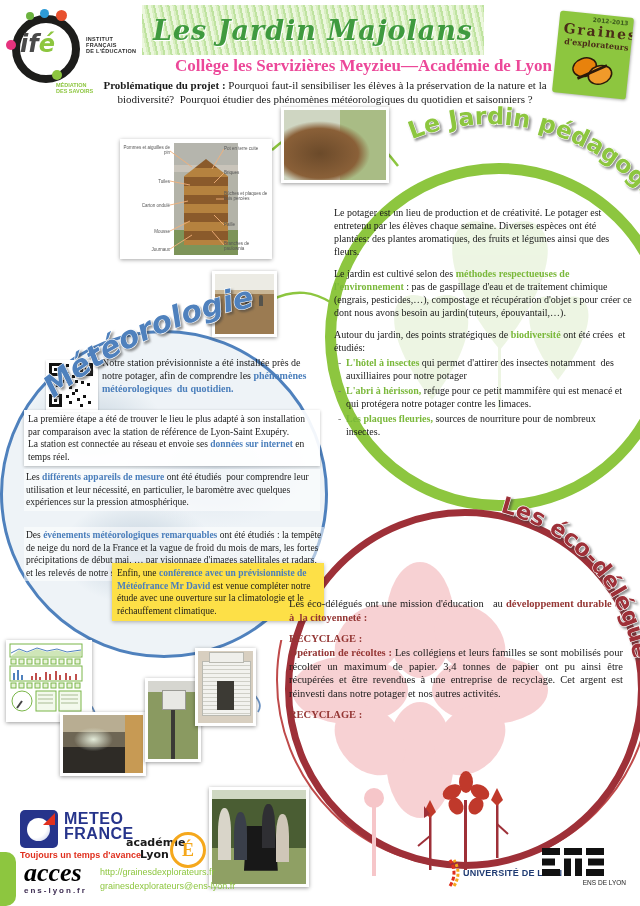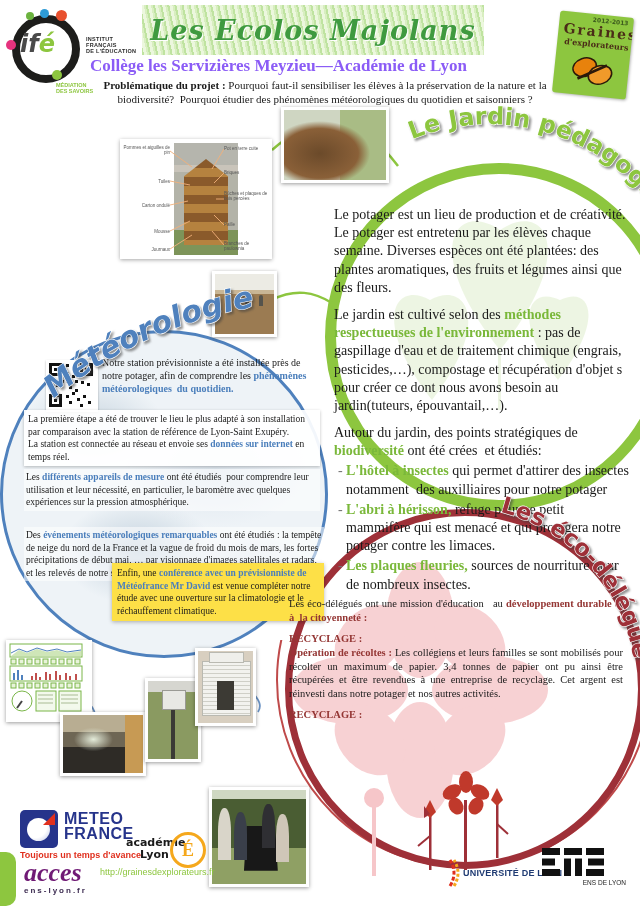--- a/index.html
+++ b/index.html
@@ -22,41 +22,41 @@
   .ife-ring{position:absolute;left:4px;top:5px;width:52px;height:52px;border:8px solid #1d1d1b;border-radius:50%;}
   .ife-word{position:absolute;left:12px;top:20px;font:italic bold 24px "DejaVu Sans",sans-serif;color:#4a4a4a;}
   .ife-word .e{color:#8dc63f;}
   .dot{position:absolute;border-radius:50%;}
   .ife-inst{position:absolute;left:78px;top:26px;font:bold 5.5px "Liberation Sans",sans-serif;color:#2b2b2b;letter-spacing:.3px;}
   .ife-med{position:absolute;left:48px;top:72px;font:bold 5.5px "Liberation Sans",sans-serif;color:#8dc63f;}
   .banner{left:142px;top:5px;width:342px;height:50px;
     background:repeating-linear-gradient(78deg,#bfe3a0 0 2px,#ecf7de 2px 5px,#d8eec0 5px 7px);
     display:flex;align-items:center;justify-content:center;}
   .banner-title{font:italic bold 27px "DejaVu Serif",serif;color:#3f9a3f;text-shadow:1px 1px 0 #fff;letter-spacing:1px;}
-  .subtitle{left:90px;top:56px;width:470px;text-align:left;font:bold 17px "Liberation Serif",serif;color:#8b5cf6;}
+  .subtitle{left:82px;top:56px;width:470px;text-align:right;font:bold 17px "Liberation Serif",serif;color:#ec4899;}
   .problem{left:90px;top:78px;width:470px;text-align:center;font-size:11px;line-height:1.3;}
   .graines{left:556px;top:14px;width:74px;height:82px;background:#8dc63f;border-radius:3px;
     transform:rotate(6deg);box-shadow:1px 1px 3px rgba(0,0,0,.3);color:#4a2c17;overflow:hidden;}
   .graines .yrs{position:absolute;right:5px;top:2px;font:bold 6px "DejaVu Sans",sans-serif;color:#3c5a1e;}
   .graines .g1{position:absolute;left:5px;top:9px;font:bold 14px "DejaVu Serif",serif;letter-spacing:2px;}
   .graines .g2{position:absolute;left:7px;top:25px;font:bold 8px "DejaVu Serif",serif;}
   
   .jardin-circle{left:325px;top:163px;width:326px;height:326px;border:11px solid #8dc63f;border-radius:50%;background:#fff;}
   .meteo-circle{left:0px;top:330px;width:322px;height:322px;border:3px solid #4f81bd;border-radius:50%;
     background:
       radial-gradient(100px 60px at 28% 28%,#ccd8e2 0%,rgba(204,216,226,0) 70%),
       radial-gradient(130px 85px at 66% 42%,#dde6ee 0%,rgba(221,230,238,0) 70%),
       radial-gradient(110px 75px at 42% 68%,#c2d1dd 0%,rgba(194,209,221,0) 70%),
       radial-gradient(90px 60px at 75% 75%,#d4dfe8 0%,rgba(212,223,232,0) 70%),
       #eef3f7;}
   .eco-circle{left:285px;top:509px;width:346px;height:346px;border:7px solid #9e3038;border-radius:50%;background:#fff;}
   .eco-thin-wrap{left:272px;top:640px;width:368px;height:266px;overflow:hidden;pointer-events:none;}
   .eco-thin{position:absolute;left:4px;top:-148px;width:372px;height:372px;border:2px solid #bf4a4a;border-radius:50%;}
   
-  .jardin-text{left:334px;top:206px;width:298px;font-size:14px;line-height:1.3;}
+  .jardin-text{left:334px;top:206px;width:298px;font-size:10px;line-height:1.3;}
   .jardin-text p{margin:0 0 9px 0;}
   .bullet-row{display:flex;margin:0 0 2px 4px;}
   .bullet-row .mk{width:8px;color:#777;flex:none;}
   .meteo-intro{left:102px;top:356px;width:208px;font-size:10px;line-height:1.3;}
   .meteo-box1{left:24px;top:410px;width:288px;font-size:9.5px;line-height:1.32;background:rgba(255,255,255,.93);
     padding:3px 4px;box-shadow:0 1px 3px rgba(0,0,0,.25);}
   .meteo-p2{left:24px;top:469px;width:292px;font-size:9.5px;line-height:1.32;background:rgba(255,255,255,.55);padding:2px 2px;}
   .meteo-p3{left:24px;top:527px;width:296px;font-size:9.5px;line-height:1.32;background:rgba(255,255,255,.55);padding:2px 2px;}
   .meteo-p4{left:112px;top:563px;width:202px;font-size:9.5px;line-height:1.32;background:#fde047;
     padding:4px 5px;box-shadow:0 1px 4px rgba(0,0,0,.3);}
@@ -107,21 +107,21 @@
     background:radial-gradient(circle at 35% 35%,#ffffff 0 55%,#b9c2e2 100%);}
   .mf-tri{position:absolute;right:3px;top:3px;width:12px;height:12px;background:#e0301e;clip-path:polygon(0 100%,100% 0,100% 100%);}
   .mf-name{position:absolute;left:44px;top:1px;font:900 16px/0.95 "Liberation Sans",sans-serif;color:#26348b;letter-spacing:.5px;}
   .mf-tag{position:absolute;left:0px;top:40px;font:bold 9px "Liberation Sans",sans-serif;color:#e0301e;}
   .acad{left:126px;top:832px;width:82px;height:40px;}
   .acad-w1{position:absolute;left:0;top:4px;font:bold 11px "DejaVu Sans",sans-serif;color:#1a1a1a;}
   .acad-w2{position:absolute;left:14px;top:16px;font:bold 11px "DejaVu Sans",sans-serif;color:#1a1a1a;}
   .acad-e{position:absolute;left:44px;top:0;width:30px;height:30px;border:3px solid #f5a81c;border-radius:50%;
     display:flex;align-items:center;justify-content:center;font:bold 18px "Liberation Serif",serif;color:#f5a81c;}
   .acces{left:24px;top:860px;width:74px;height:40px;}
-  .acces-name{font:italic bold 26px/1 "Liberation Serif",serif;color:#701a75;}
+  .acces-name{font:italic bold 26px/1 "Liberation Serif",serif;color:#000000;}
   .acces-dom{font:bold 8px "Liberation Sans",sans-serif;color:#3b2a50;letter-spacing:2px;}
   .urls{left:100px;top:866px;width:180px;font:9px/1.5 "Liberation Sans",sans-serif;color:#8dc63f;}
   .univ{left:448px;top:856px;width:120px;height:34px;display:flex;align-items:center;gap:3px;}
   .univ-name{font:bold 9px "Liberation Sans",sans-serif;color:#1f3b73;letter-spacing:.2px;}
   .ens{left:542px;top:848px;width:88px;height:42px;}
   .ens-cap{position:absolute;right:4px;top:31px;font:6.5px "Liberation Sans",sans-serif;color:#1a1a1a;}
   
   .z1{z-index:1}.z2{z-index:2}.z3{z-index:3}.z4{z-index:4}.z5{z-index:5}
   svg.overlay{position:absolute;left:0;top:0;pointer-events:none;}
   .arc-title{font-family:"DejaVu Sans",sans-serif;font-weight:bold;paint-order:stroke;stroke:#ffffff;stroke-width:1.2px;
@@ -175,21 +175,21 @@
     <span class="dot" style="left:44px;top:60px;width:10px;height:10px;background:#8dc63f"></span>
     <span class="ife-word"><span>if</span><span class="e">é</span></span>
     <div class="ife-inst pre">INSTITUT
 FRANÇAIS
 DE L'ÉDUCATION</div>
     <div class="ife-med pre">MÉDIATION
 DES SAVOIRS</div>
   </div>
 
   <div class="abs banner z3">
-    <span class="banner-title">Les Ecolos Majolans</span>
+    <span class="banner-title">Les Jardin Majolans</span>
   </div>
   <div class="abs subtitle z3">Collège les Servizières Meyzieu—Académie de Lyon</div>
   <div class="abs problem z3"><span class="seg bold">Problématique du projet :</span><span class="seg"> Pourquoi faut-il sensibiliser les élèves à la préservation de la nature et la biodiversité?  Pourquoi étudier des phénomènes météorologiques du quotidien et saisonniers ?</span></div>
 
   <div class="abs graines z3">
     <span class="yrs">2012-2013</span>
     <span class="g1">Graines</span>
     <span class="g2">d'explorateurs</span>
     <svg width="44" height="34" style="position:absolute;left:16px;top:42px">
       <ellipse cx="14" cy="12" rx="12" ry="9" fill="#e8820c" stroke="#2b1a0a" stroke-width="1.5" transform="rotate(-25 14 12)"></ellipse>
@@ -444,20 +444,21 @@
     <span class="acad-w2">Lyon</span>
     <span class="acad-e">É</span>
   </div>
 
   <div class="abs acces z3">
     <div class="acces-name">acces</div>
     <div class="acces-dom">ens-lyon.fr</div>
   </div>
   <div class="abs urls z3">
     <div>http://grainesdexplorateurs.fr</div>
+    <div>grainesdexplorateurs@ens-lyon.fr</div>
   </div>
 
   <div class="abs univ z3">
     <svg width="12" height="30">
       <g stroke-width="3" fill="none">
         <path d="M 2 28 Q 10 15 2 2" stroke="#e0301e" stroke-dasharray="4 2"></path>
         <path d="M 6 28 Q 14 15 6 2" stroke="#f5a81c" stroke-dasharray="3 2"></path>
       </g>
     </svg>
     <span class="univ-name">UNIVERSITÉ DE LYON</span>

